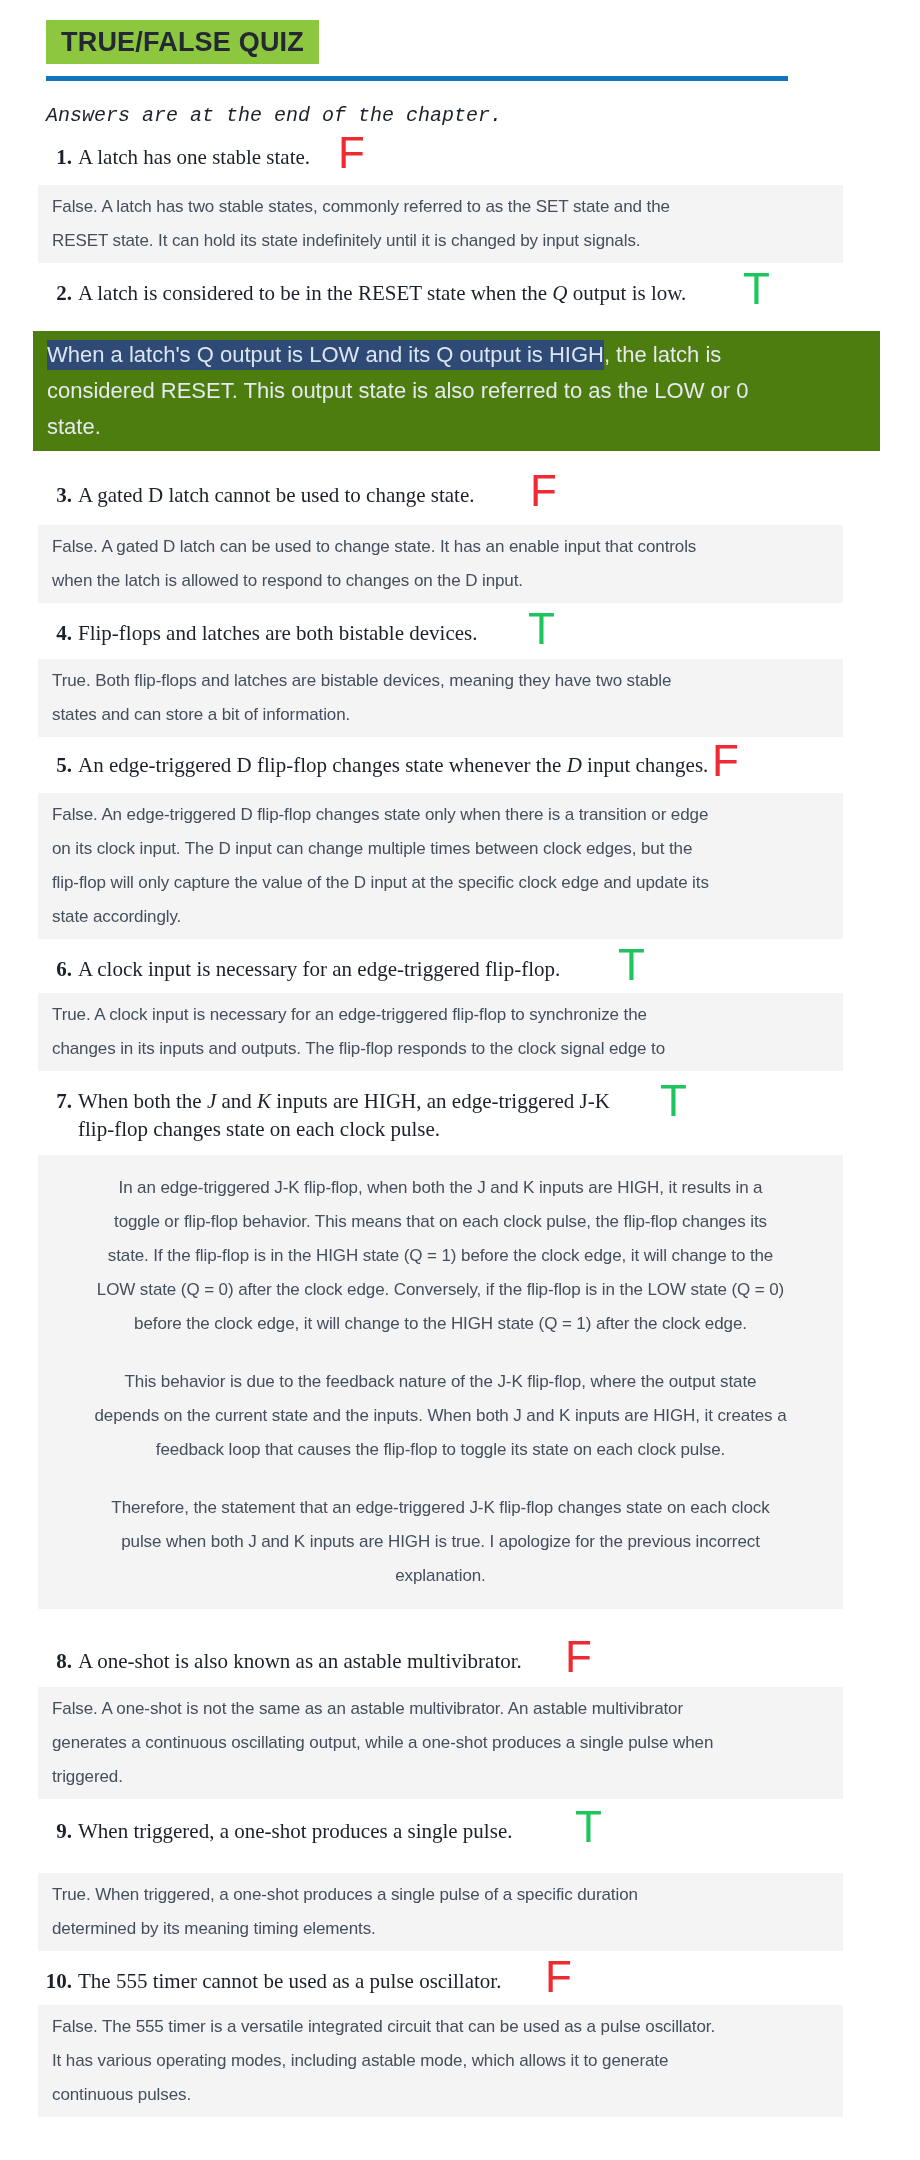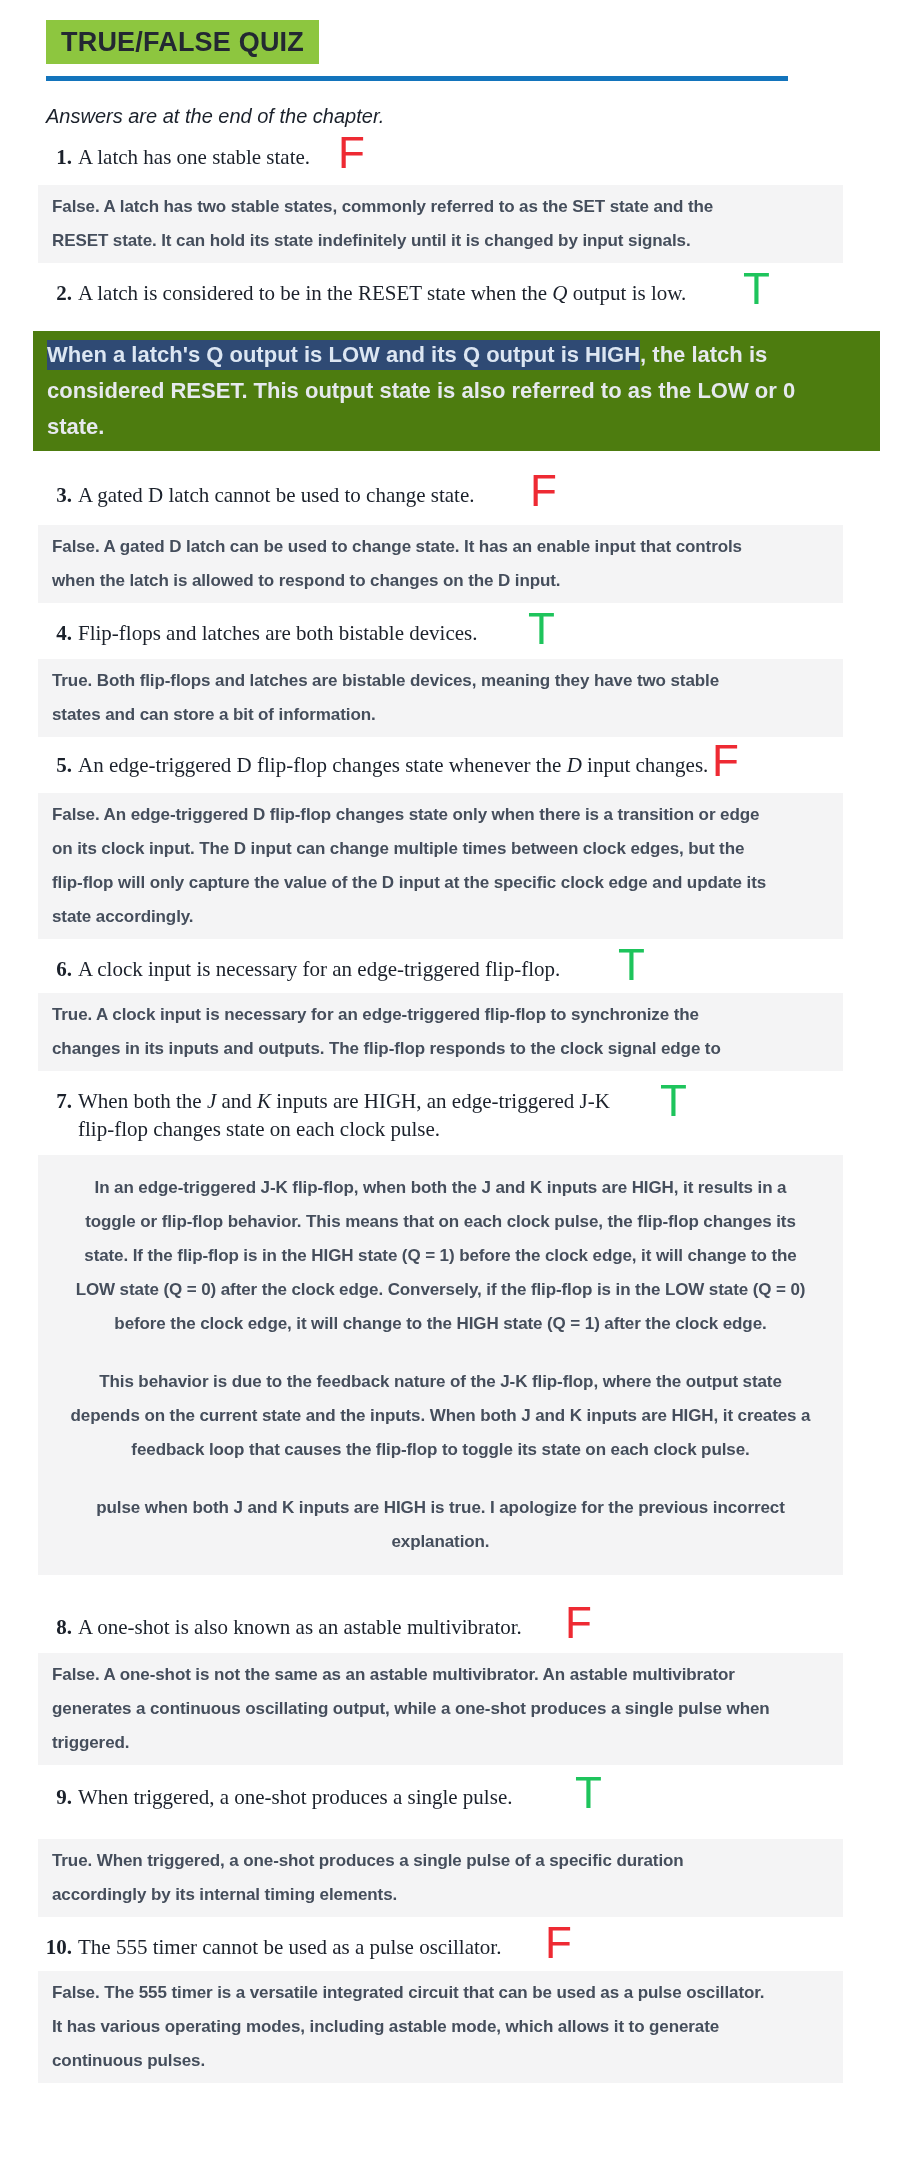--- a/index.html
+++ b/index.html
@@ -4,35 +4,35 @@
 <style>
   html,body{margin:0;padding:0;background:#ffffff;}
   body{width:920px;height:2160px;position:relative;overflow:hidden;
        font-family:"Liberation Sans",sans-serif;}
 
   
   .quiz-badge{display:inline-block;margin:20px 0 0 46px;background:#8dc63f;
     color:#232832;font-weight:bold;font-size:27px;line-height:28px;
     padding:8px 15px;letter-spacing:.2px;font-family:"Liberation Sans",sans-serif;}
   .rule{height:5px;width:742px;margin:12px 0 0 46px;background:#1374bc;}
-  .note{margin:22px 0 0 46px;font-family:Liberation Sans, sans-serif;
+  .note{margin:22px 0 0 46px;font-family:Liberation Mono, monospace;
     font-style:italic;font-size:20px;line-height:26px;color:#1b212b;}
 
   
   .qrow{position:relative;margin-left:46px;font-family:"Liberation Serif",serif;
     font-size:21px;line-height:28px;color:#1b212b;}
   .qline{padding-left:32px;white-space:nowrap;}
   .qnum{position:absolute;left:-1px;top:0;width:27px;text-align:right;font-weight:bold;}
   .qrow em{font-style:italic;}
   .mark{position:absolute;top:-12px;font-size:44px;line-height:44px;
     font-family:"Liberation Sans",sans-serif;font-weight:400;}
 
   
   .abox{margin-left:38px;width:777px;background:#f4f4f5;padding:5px 14px;
-    color:#454e5c;font-size:17px;line-height:34px;letter-spacing:-.1px;font-weight:bold;}
+    color:#454e5c;font-size:17px;line-height:34px;letter-spacing:-.1px;}
   .abox .aline{white-space:nowrap;overflow:hidden;}
   .abox .apara{margin:0;}
   .abox.dark{margin-left:33px;width:819px;background:#4d7c0f;color:#e6e9ee;
     font-size:22px;line-height:36px;padding:6px 14px;letter-spacing:0;}
   .abox.dark .hl{background:#2f4a74;color:#dce6f2;padding:2px 0 3px 0;}
   .abox.big{padding:16px 14px;text-align:center;}
   .abox.big .apara{margin-bottom:24px;}
   .abox.big .apara:last-child{margin-bottom:0;}
 
   
@@ -141,20 +141,21 @@
         <div class="aline"><span>state. If the flip-flop is in the HIGH state (Q = 1) before the clock edge, it will change to the</span></div>
         <div class="aline"><span>LOW state (Q = 0) after the clock edge. Conversely, if the flip-flop is in the LOW state (Q = 0)</span></div>
         <div class="aline"><span>before the clock edge, it will change to the HIGH state (Q = 1) after the clock edge.</span></div>
       </div>
       <div class="apara">
         <div class="aline"><span>This behavior is due to the feedback nature of the J-K flip-flop, where the output state</span></div>
         <div class="aline"><span>depends on the current state and the inputs. When both J and K inputs are HIGH, it creates a</span></div>
         <div class="aline"><span>feedback loop that causes the flip-flop to toggle its state on each clock pulse.</span></div>
       </div>
       <div class="apara">
+        <div class="aline"><span>Therefore, the statement that an edge-triggered J-K flip-flop changes state on each clock</span></div>
         <div class="aline"><span>pulse when both J and K inputs are HIGH is true. I apologize for the previous incorrect</span></div>
         <div class="aline"><span>explanation.</span></div>
       </div>
     </div>
     <div class="qrow q8">
       <span class="qnum">8.</span>
       <div class="qline"><span>A one-shot is also known as an astable multivibrator.</span></div>
       <span class="mark" style="color: rgb(238, 42, 51);">F</span>
     </div>
     <div class="abox a8">
@@ -165,21 +166,21 @@
       </div>
     </div>
     <div class="qrow q9">
       <span class="qnum">9.</span>
       <div class="qline"><span>When triggered, a one-shot produces a single pulse.</span></div>
       <span class="mark" style="color: rgb(30, 196, 92);">T</span>
     </div>
     <div class="abox a9">
       <div class="apara">
         <div class="aline"><span>True. When triggered, a one-shot produces a single pulse of a specific duration</span></div>
-        <div class="aline"><span>accordingly by its internal timing elements.</span></div>
+        <div class="aline"><span>determined by its meaning timing elements.</span></div>
       </div>
     </div>
     <div class="qrow q10">
       <span class="qnum">10.</span>
       <div class="qline"><span>The 555 timer cannot be used as a pulse oscillator.</span></div>
       <span class="mark" style="color: rgb(238, 42, 51);">F</span>
     </div>
     <div class="abox a10">
       <div class="apara">
         <div class="aline"><span>False. The 555 timer is a versatile integrated circuit that can be used as a pulse oscillator.</span></div>

